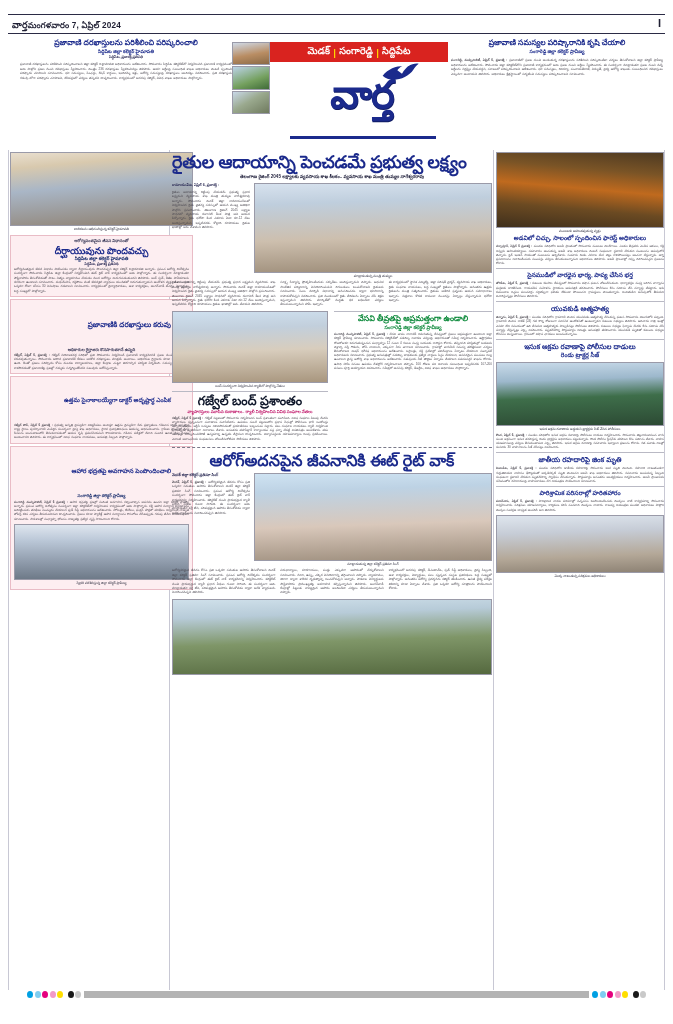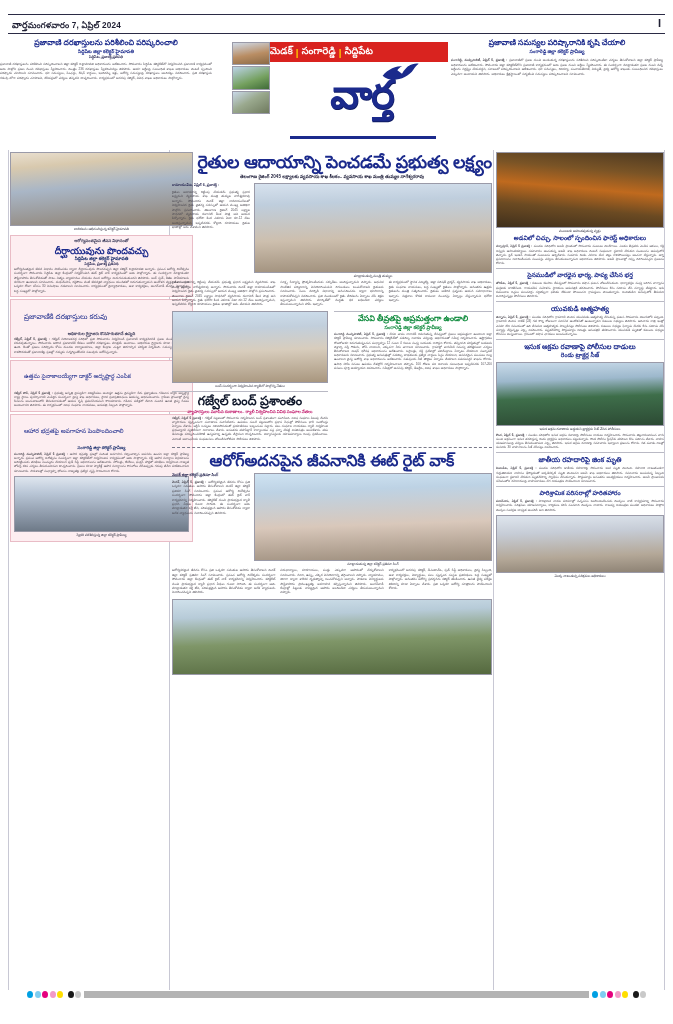--- a/index.html
+++ b/index.html
@@ -35,21 +35,21 @@
   
   .top-rule{position:absolute;left:8px;top:14px;width:657px;border-top:1.4px solid #2b2b45;}
   .dateline{position:absolute;left:12px;top:19px;font-size:8.2px;font-weight:bold;color:#1f1f33;letter-spacing:.2px;}
   .dateline .mark{font-size:9.4px;font-weight:bold;}
   .edition-num{position:absolute;right:12px;top:17px;font-size:11px;font-weight:bold;color:#1f1f33;}
   .hdr-rule{position:absolute;left:8px;top:33px;width:657px;border-top:1.2px solid #2b2b45;}
 
   .mast{position:absolute;left:232px;top:40px;width:216px;height:108px;}
   .mast .editions{
     position:absolute;left:38px;top:2px;width:178px;height:20px;background:#d9231f;
-    display:flex;align-items:center;gap:3px;
+    display:flex;align-items:center;justify-content:center;gap:3px;
     font-size:9.6px;font-weight:bold;color:#ffffff;letter-spacing:.2px;
   }
   .mast .editions .sep{color:#ffd400;font-weight:bold;}
   .mast .striplist{position:absolute;left:0;top:2px;width:38px;height:72px;display:flex;flex-direction:column;gap:1px;}
   .mast .striplist .ph{flex:1;border:.5px solid #9a9aa8;}
   .ph-a{background:linear-gradient(170deg,#cfd9e6 0%,#b98d63 55%,#8a6a46 100%);}
   .ph-b{background:linear-gradient(160deg,#bcd3e8 0%,#74a05e 60%,#3f6b38 100%);}
   .ph-c{background:linear-gradient(150deg,#c9d8e8 0%,#9aa98e 45%,#6f7a5e 100%);}
   .mast .logo{
     position:absolute;left:44px;top:24px;width:172px;height:70px;
@@ -57,21 +57,21 @@
     font-size:40px;font-weight:bold;color:#1b2a8c;letter-spacing:-1px;
     text-shadow:.5px .5px 0 #101c63;
   }
   .mast .dove{
     position:absolute;right:28px;top:22px;width:40px;height:22px;color:#1b2a8c;
   }
   .mast .underline{position:absolute;left:58px;top:96px;width:146px;height:3px;background:#1b2a8c;}
 
   
   .side-top{position:absolute;top:38px;width:212px;}
-  .side-top.l{left:0;}
+  .side-top.l{left:20px;}
   .side-top.r{left:451px;}
   .side-top h2{
     margin:0;font-size:7.6px;line-height:10px;text-align:center;color:#1b2a8c;
     font-weight:bold;filter:blur(.18px);
   }
   .side-top .sh{font-size:4.8px;line-height:6.4px;text-align:center;color:#1b2a8c;font-weight:bold;margin-top:1px;filter:blur(.2px);}
   .side-top .bd{margin-top:2px;}
 
   
   .lcol{position:absolute;left:10px;top:152px;width:183px;}
@@ -88,29 +88,29 @@
   .ph-plant{background:linear-gradient(178deg,#cfe0ea 0%,#b7cbd8 22%,#7f9668 55%,#55693f 100%);}
   .ph-wall{background:linear-gradient(178deg,#dfe6ee 0%,#c6ccd6 30%,#b4a898 70%,#8d8274 100%);}
 
   .hl-box{margin-top:3px;padding:2px 3px 3px 3px;}
   .hl-pink{background:#fdeef1;border:.6px solid #e9bcc6;}
   .hl-main{
     font-size:9.4px;line-height:11px;text-align:center;font-weight:bold;color:#1b2a8c;
     margin:1px 0 0 0;filter:blur(.18px);
   }
   .hl-small{
-    font-size:7.2px;line-height:9px;text-align:left;font-weight:normal;color:#1b2a8c;
-    margin:10px;filter:blur(.18px);
+    font-size:7.2px;line-height:9px;text-align:right;font-weight:bold;color:#1b2a8c;
+    margin:18px;filter:blur(.18px);
   }
   .kicker{font-size:4.2px;line-height:5.4px;text-align:center;color:#3b3b5a;font-weight:bold;filter:blur(.22px);}
 
   
   .ccol{position:absolute;left:172px;top:152px;width:320px;}
   .mega{
-    font-size:17.5px;line-height:20px;text-align:right;font-weight:bold;color:#1b2a8c;
+    font-size:17.5px;line-height:20px;text-align:left;font-weight:bold;color:#1b2a8c;
     margin:0;letter-spacing:-.2px;filter:blur(.15px);
   }
   .mega-strap{font-size:4.6px;line-height:6px;text-align:center;color:#2a2a44;font-weight:bold;margin-top:2px;filter:blur(.22px);}
   .mega2{
     font-size:16px;line-height:19px;text-align:center;font-weight:bold;color:#1b2a8c;
     margin:0;filter:blur(.15px);
   }
   .hl-pinkbig{
     font-size:12.5px;line-height:15px;text-align:center;font-weight:bold;color:#0f172a;
     margin:0;filter:blur(.15px);

